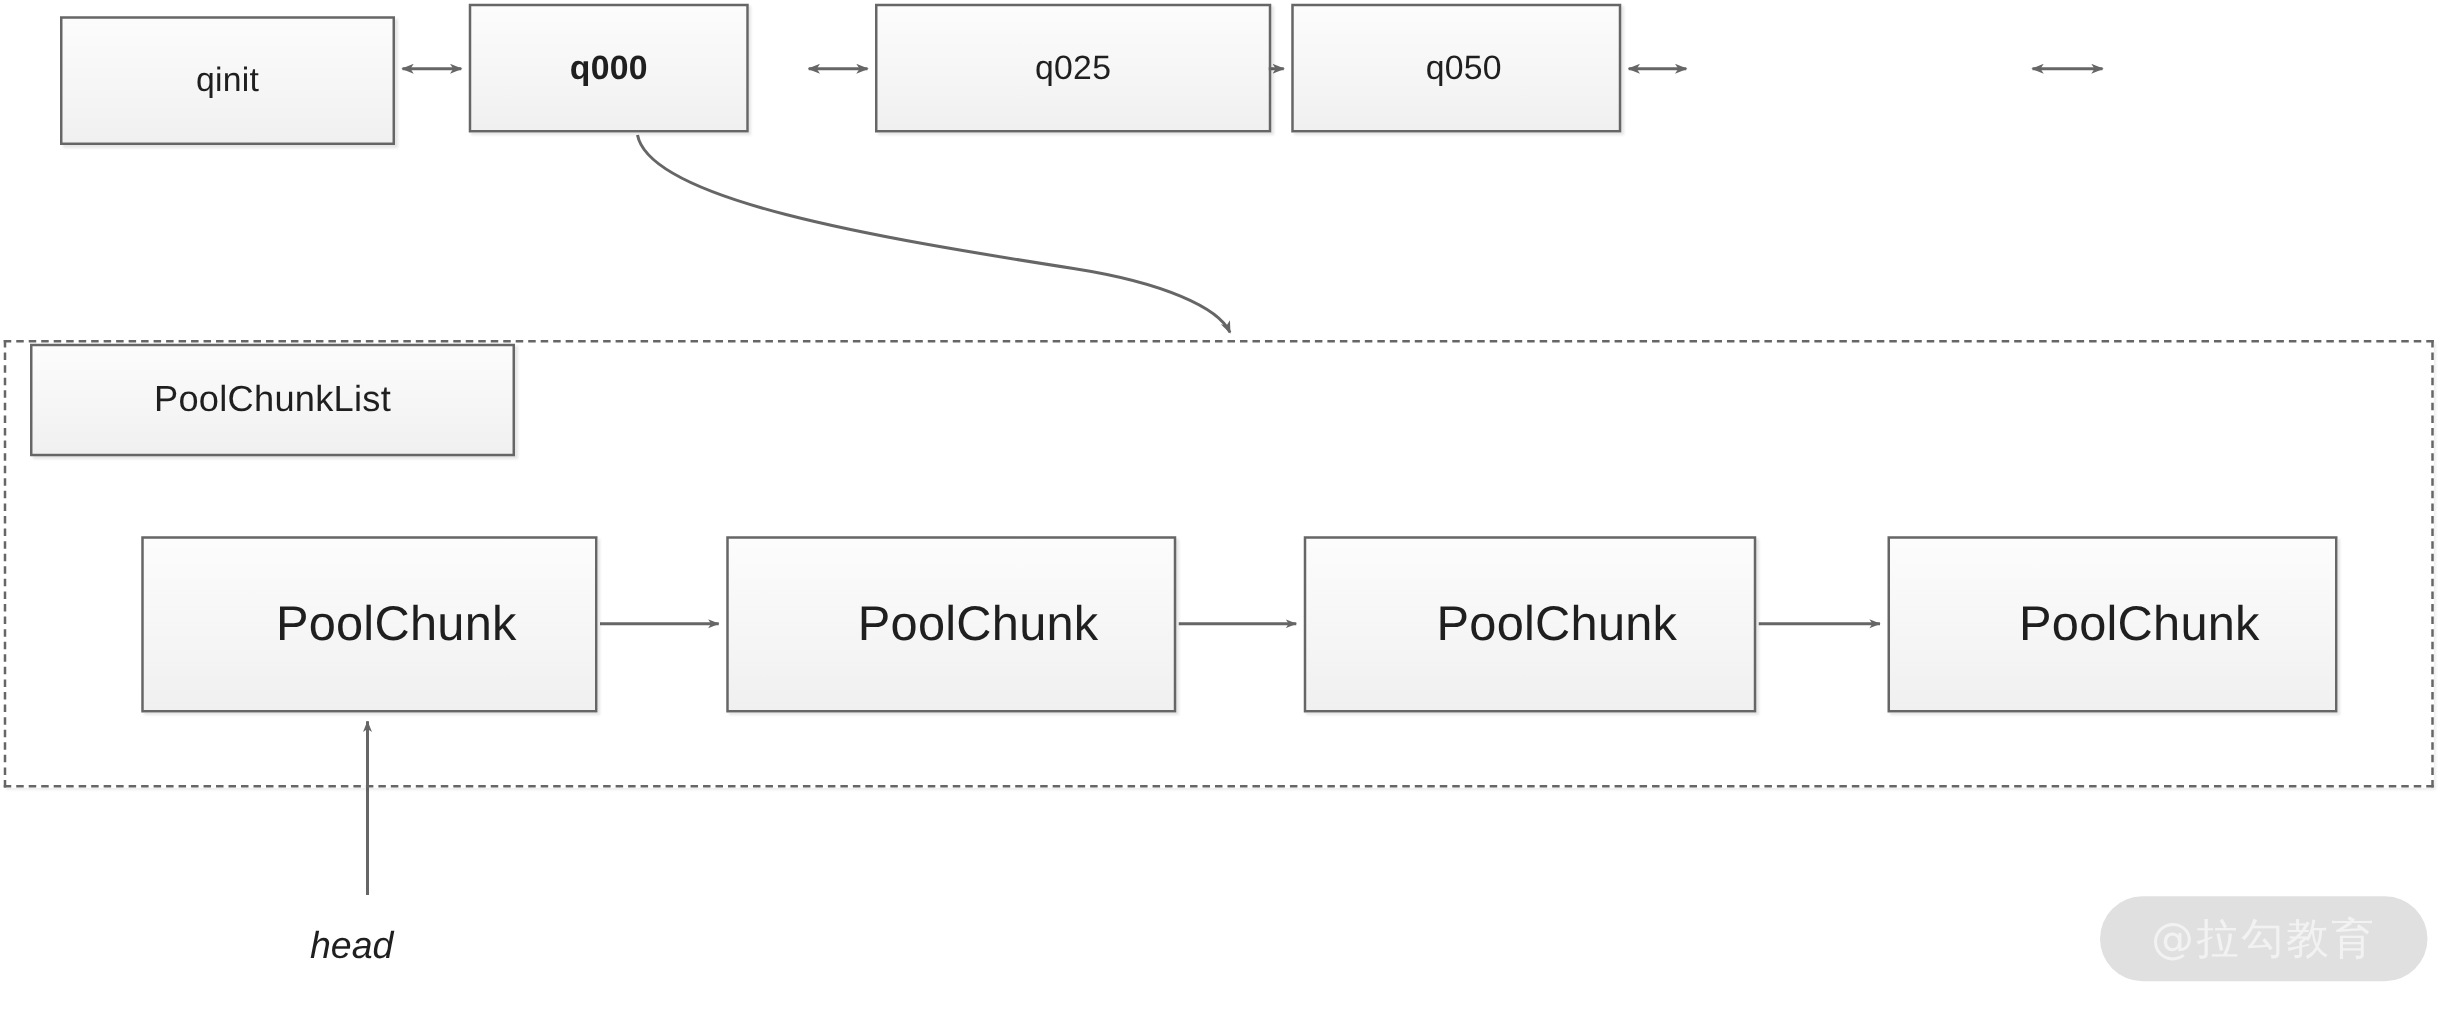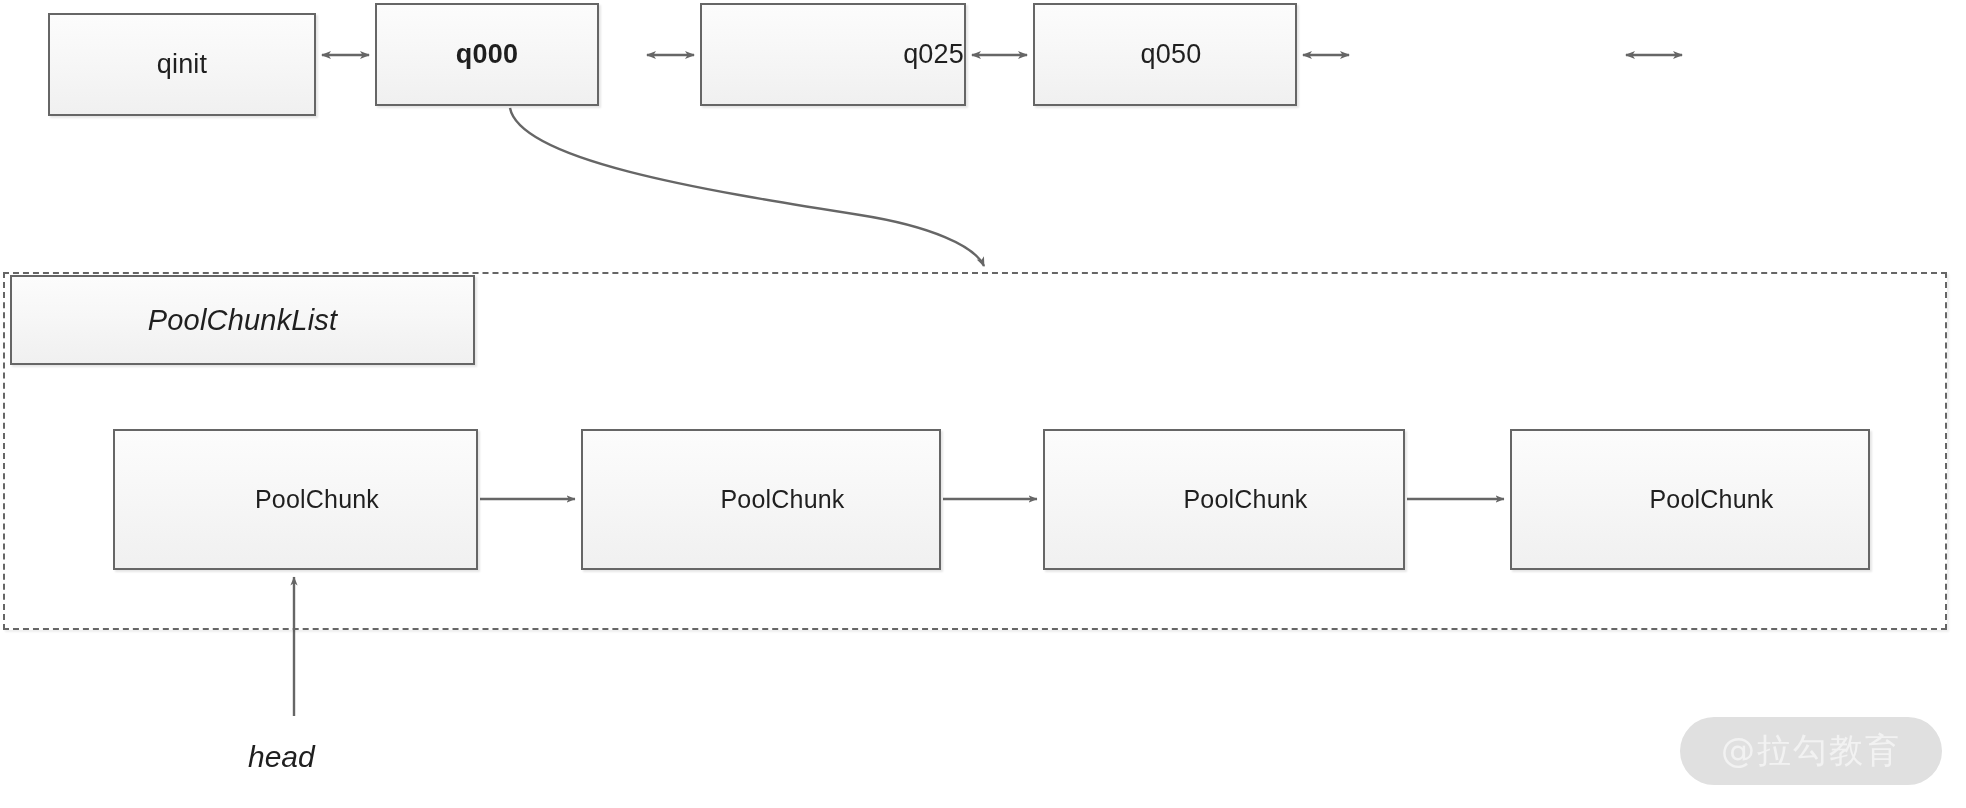--- a/index.html
+++ b/index.html
@@ -32,21 +32,21 @@
   .node-label {
     font-size: 27px;
     letter-spacing: 0.2px;
     line-height: 1;
     white-space: nowrap;
   }
   .queue-node .node-label {
     font-size: 27px;
   }
   .chunk-node .node-label {
-    font-size: 25px;
+    font-size: 39px;
     margin-left: 43px;
   }
   .listbox-node .node-label {
     font-size: 29px;
   }
 
   
   .dashed-group {
     position: absolute;
     box-sizing: border-box;
@@ -129,28 +129,28 @@
   </svg>
 
   <div class="dashed-group" style="left:3px; top:272px; width:1944px; height:358px;"></div>
 
   <div class="node queue-node" style="left:48px; top:13px; width:268px; height:103px;">
     <span class="node-label">qinit</span>
   </div>
   <div class="node queue-node" style="left:375px; top:3px; width:224px; height:103px;font-weight:bold;">
     <span class="node-label">q000</span>
   </div>
-  <div class="node queue-node" style="left:700px; top:3px; width:266px; height:103px;justify-content:flex-end;">
+  <div class="node queue-node" style="left:700px; top:3px; width:317px; height:103px;">
     <span class="node-label">q025</span>
   </div>
   <div class="node queue-node" style="left:1033px; top:3px; width:264px; height:103px;padding-left:12px;">
     <span class="node-label">q050</span>
   </div>
 
-  <div class="node listbox-node" style="left:10px; top:275px; width:465px; height:90px;font-style:italic;">
+  <div class="node listbox-node" style="left:24px; top:275px; width:388px; height:90px;">
     <span class="node-label">PoolChunkList</span>
   </div>
 
   <div class="node chunk-node" style="left:113px; top:429px; width:365px; height:141px;">
     <span class="node-label">PoolChunk</span>
   </div>
   <div class="node chunk-node" style="left:581px; top:429px; width:360px; height:141px;">
     <span class="node-label">PoolChunk</span>
   </div>
   <div class="node chunk-node" style="left:1043px; top:429px; width:362px; height:141px;">

